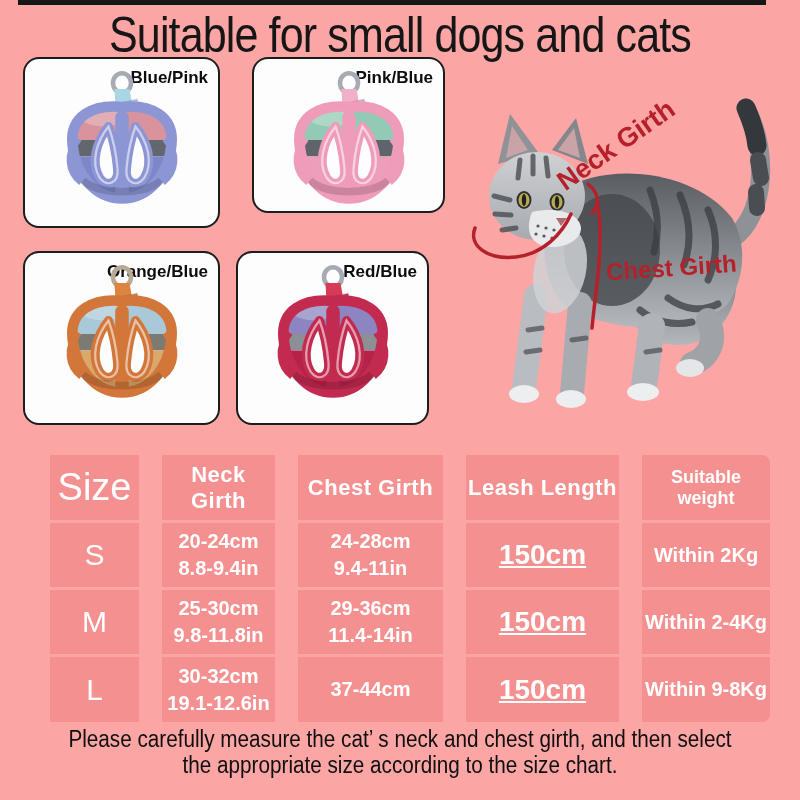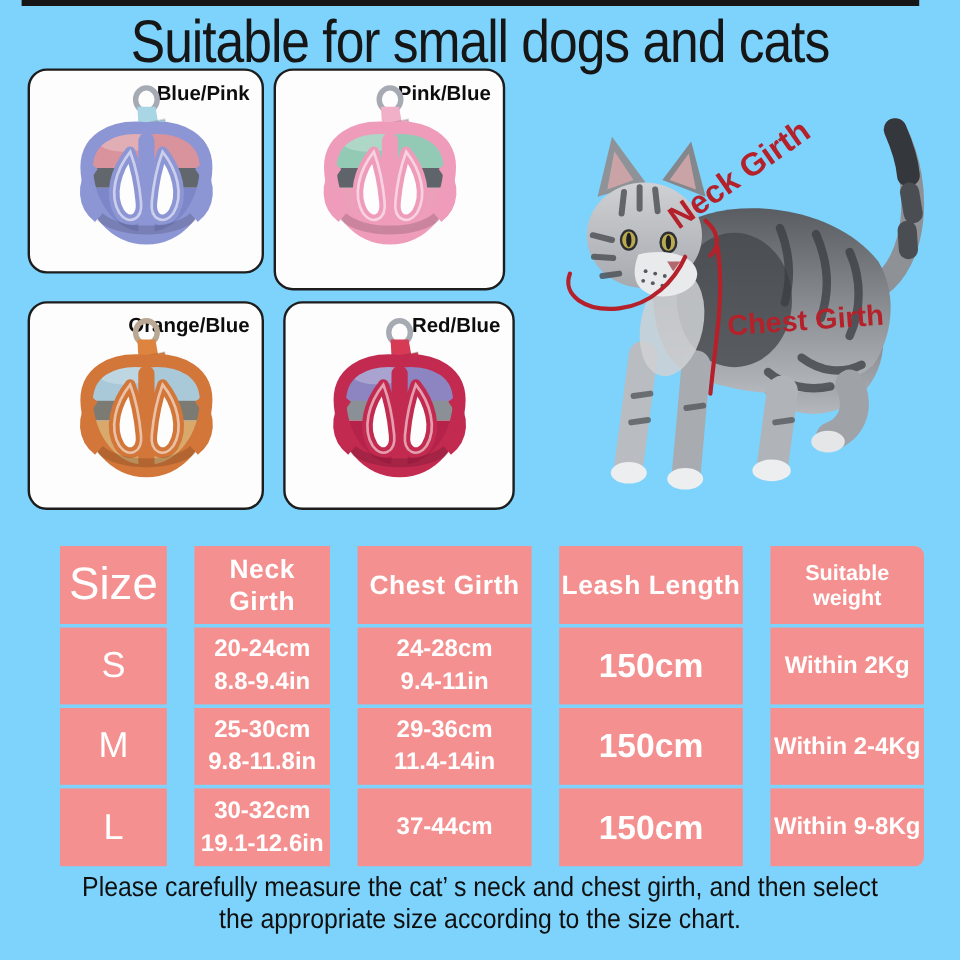--- a/index.html
+++ b/index.html
@@ -1,28 +1,28 @@
 <!DOCTYPE html>
 <html><head>
 <meta charset="utf-8">
 <style>
   html,body{margin:0;padding:0;}
   body{width:800px;height:800px;background:#fdfdfd;font-family:"Liberation Sans",sans-serif;overflow:hidden;}
-  .page{position:relative;width:800px;height:800px;background:#7dd3fc;}
+  .page{position:relative;width:800px;height:800px;background:#fca5a5;}
 
   .top-strip{position:absolute;left:18px;top:0;width:748px;height:5px;background:#161616;}
 
   .page-title{position:absolute;top:6px;left:0;width:800px;text-align:center;
     font-size:50px;font-weight:400;color:#161616;letter-spacing:-1px;
     transform:scaleX(.86);transform-origin:center;white-space:nowrap;}
 
   
   .card{position:absolute;border:2.5px solid #1d1d1d;border-radius:16px;background:#fdfdfd;box-sizing:border-box;}
   .card1{left:23px;top:57px;width:197px;height:171px;padding-left:44px;}
-  .card2{left:228px;top:57px;width:193px;height:185px;}
+  .card2{left:252px;top:57px;width:193px;height:156px;}
   .card3{left:23px;top:251px;width:197px;height:174px;}
   .card4{left:236px;top:251px;width:193px;height:174px;}
   .card-label{position:absolute;top:9px;right:10px;font-size:17px;font-weight:700;color:#0d0d0d;white-space:nowrap;}
   .harness{position:absolute;left:50%;top:8px;transform:translateX(-50%);width:150px;height:155px;}
 
   
   .cat-area{position:absolute;left:440px;top:60px;width:360px;height:390px;}
   .cat-svg{position:absolute;left:0;top:0;width:360px;height:390px;}
   .anno{position:absolute;color:var(--anno,#b5212a);font-weight:700;white-space:nowrap;}
   .neck-label{left:108px;top:70px;font-size:27px;transform:rotate(-35deg);transform-origin:center;}
@@ -32,21 +32,21 @@
   .size-table{position:absolute;left:30px;top:455px;width:740px;height:267px;
     display:grid;grid-template-columns:109px 133px 165px 173px 148px;
     grid-template-rows:65px 64px 64px 65px;gap:3px;border-radius:8px;overflow:hidden;}
   .cell{background:var(--tablebg,#f59090);color:#fff;display:flex;flex-direction:column;
     align-items:center;justify-content:center;text-align:center;margin-left:20px;}
   .h-size{font-size:38px;font-weight:400;}
   .h{font-size:22px;font-weight:700;letter-spacing:.5px;}
   .h-small{font-size:18px;font-weight:700;}
   .sz{font-size:30px;font-weight:400;}
   .two{font-size:20px;font-weight:700;line-height:27px;}
-  .leash{font-size:28px;font-weight:700;}
+  .leash{font-size:28px;font-weight:700;text-decoration:underline;}
   .wt{font-size:20px;font-weight:700;}
 
   .footer-note{position:absolute;left:0;top:726px;width:800px;text-align:center;color:#0f0f0f;
     font-size:23px;line-height:26px;font-weight:400;transform:scaleX(.9);transform-origin:center;}
 </style>
 </head>
 <body>
 
 <div class="page">
 

